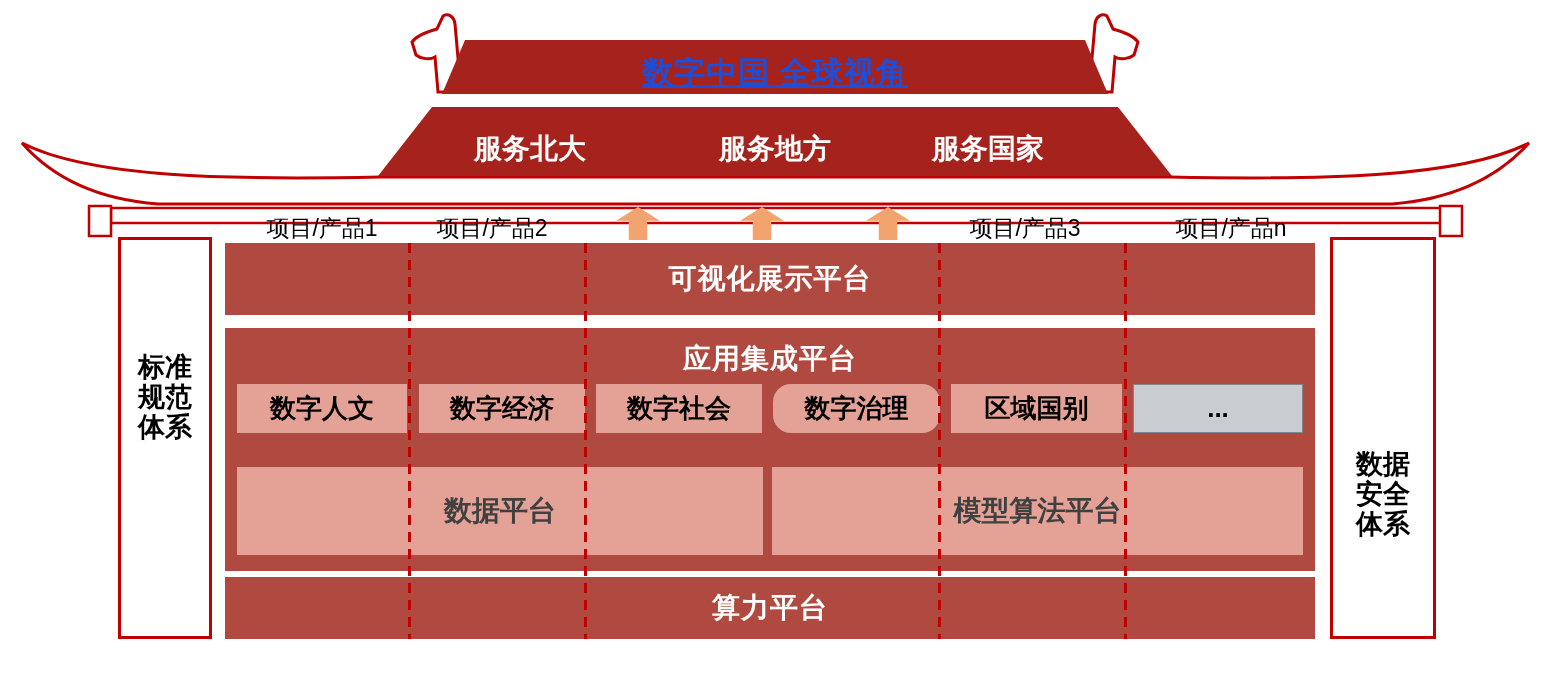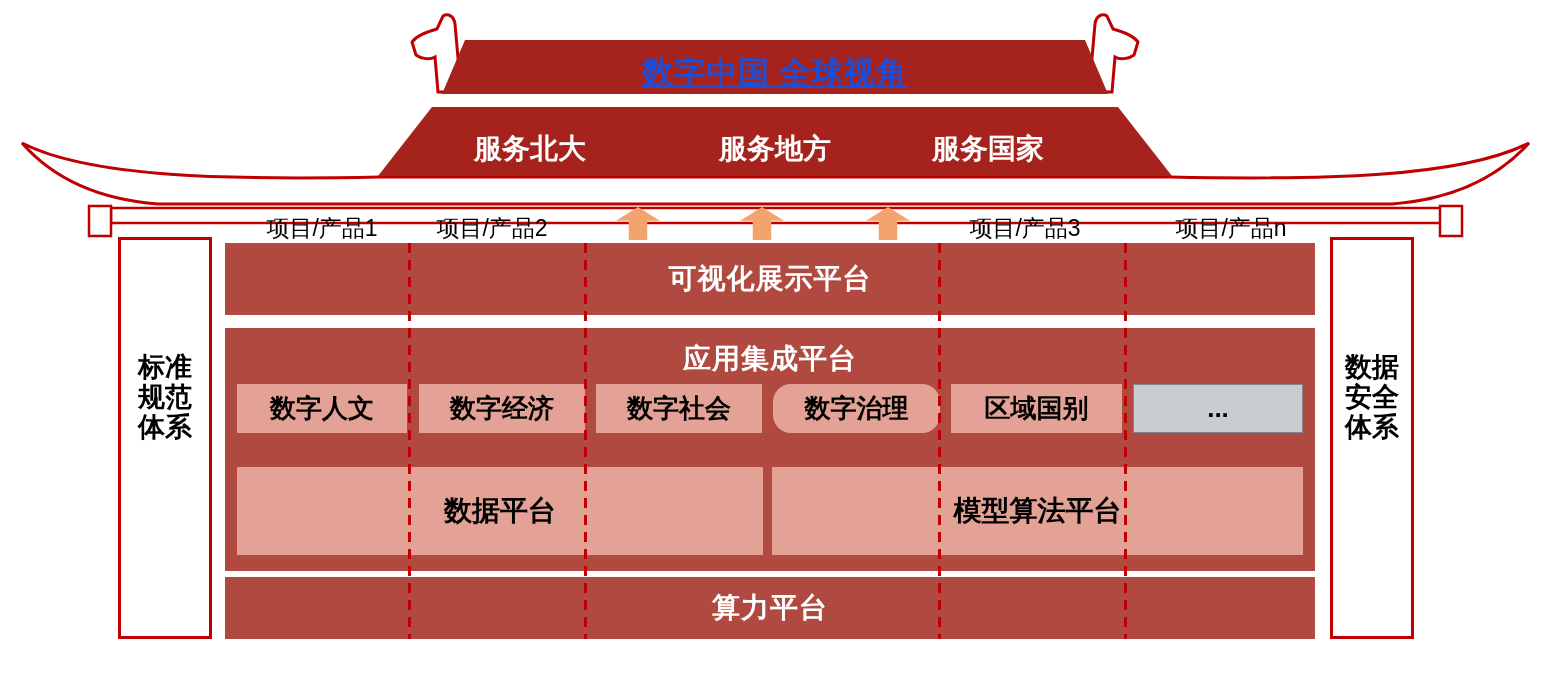--- a/index.html
+++ b/index.html
@@ -29,21 +29,21 @@
     clip-path:polygon(50% 0,100% 42%,71% 42%,71% 100%,29% 100%,29% 42%,0 42%);
   }
   .pillar{
     position:absolute;top:237px;height:402px;
     background:#fff;border:3px solid #C00000;box-sizing:border-box;
     display:flex;flex-direction:column;align-items:center;
     padding-top:112px;
     font-size:27px;font-weight:600;color:#000;line-height:1.12;
   }
   .pillar-left{left:118px;width:94px;}
-  .pillar-right{left:1330px;width:84px;}
+  .pillar-right{left:1330px;width:106px;justify-content:center;}
   .band{
     position:absolute;left:225px;width:1090px;
     background:#B04A41;box-sizing:border-box;
   }
   .band-title{
     color:#fff;font-size:28px;font-weight:bold;letter-spacing:1px;white-space:nowrap;
   }
   .band-center{display:flex;align-items:center;justify-content:center;}
   .band-visualization{top:243px;height:72px;}
   .band-integration{top:328px;height:152px;}
@@ -56,21 +56,21 @@
     position:absolute;top:384px;height:49px;
     background:#E4A297;
     display:flex;align-items:center;justify-content:center;
     font-size:26px;font-weight:bold;color:#000;z-index:2;
   }
   .app-box-gray{background:#C9CDD2;border:1px solid #7F868E;box-sizing:border-box;}
   .platform-box{
     position:absolute;top:467px;height:88px;
     background:#E4A297;
     display:flex;align-items:center;justify-content:center;
-    font-size:28px;font-weight:bold;color:#000000;z-index:2;
+    font-size:28px;font-weight:bold;color:#404040;z-index:2;
   }
   .vline{
     position:absolute;top:243px;height:396px;width:3px;
     background:repeating-linear-gradient(to bottom,#C00000 0 10px,transparent 10px 17px);
     z-index:3;
   }
 </style>
 </head>
 <body>
 

